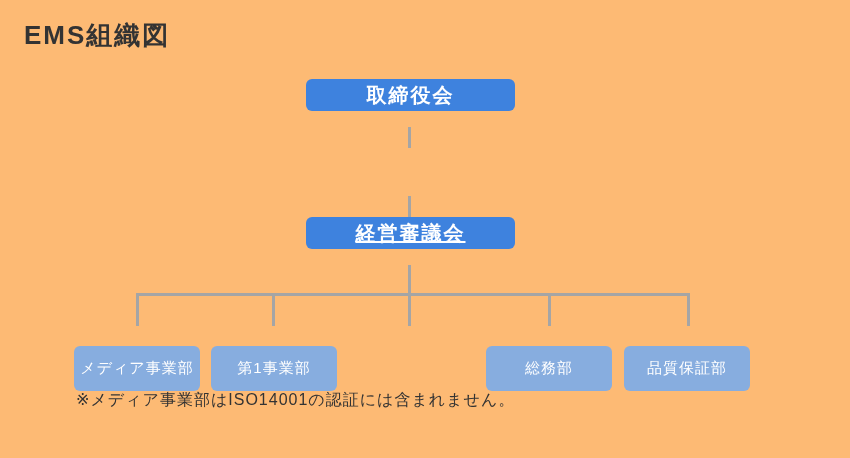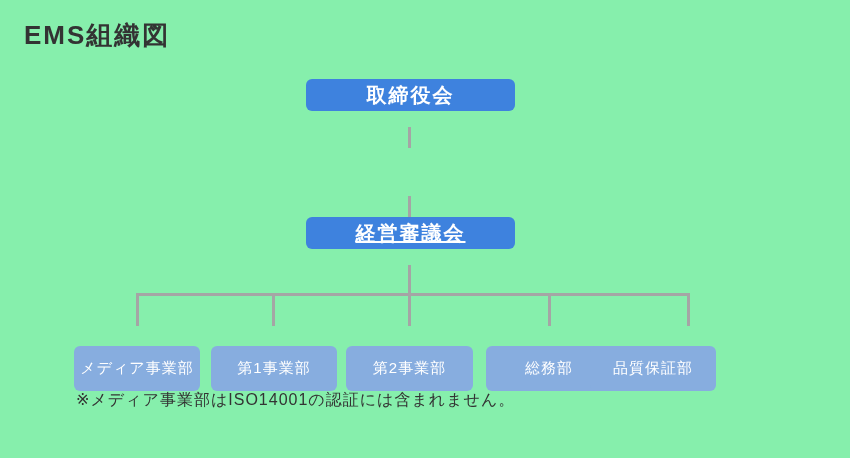--- a/index.html
+++ b/index.html
@@ -5,21 +5,21 @@
   html, body {
     margin: 0;
     padding: 0;
     background: #ffffff;
     font-family: "Liberation Sans", "DejaVu Sans", sans-serif;
   }
   .canvas {
     position: relative;
     width: 850px;
     height: 458px;
-    background: #86efac;
+    background: #fdba74;
     overflow: hidden;
   }
   .page-title {
     position: absolute;
     left: 24px;
     top: 18px;
     font-size: 26px;
     font-weight: bold;
     letter-spacing: 2px;
     color: #333333;
@@ -57,21 +57,21 @@
     letter-spacing: 1px;
     display: flex;
     align-items: center;
     justify-content: center;
     margin-top: 20px;
   }
   .dept-1 { left: 74px;  width: 126px; }
   .dept-2 { left: 211px; width: 126px; }
   .dept-3 { left: 346px; width: 127px; }
   .dept-4 { left: 486px; width: 126px; }
-  .dept-5 { left: 590px; width: 126px; font-family: Liberation Mono, monospace; }
+  .dept-5 { left: 624px; width: 126px; font-family: Liberation Mono, monospace; }
 
   
   .vline {
     position: absolute;
     width: 3px;
     background: #a5a5a5;
   }
   .hline {
     position: absolute;
     height: 3px;
@@ -117,21 +117,20 @@
   <div class="vline v-drop-1"></div>
   <div class="vline v-drop-2"></div>
   <div class="vline v-drop-3"></div>
   <div class="vline v-drop-4"></div>
   <div class="vline v-drop-5"></div>
 
   <div class="dept-box dept-1">メディア事業部</div>
 
   <div class="dept-box dept-2">第1事業部</div>
 
-  <div class="dept-box dept-3">第2事業部</div>
 
   <div class="dept-box dept-4">総務部</div>
 
   <div class="dept-box dept-5">品質保証部</div>
 
   <div class="footnote">※メディア事業部はISO14001の認証には含まれません。</div>
 
 </div>
 
 </body></html>

